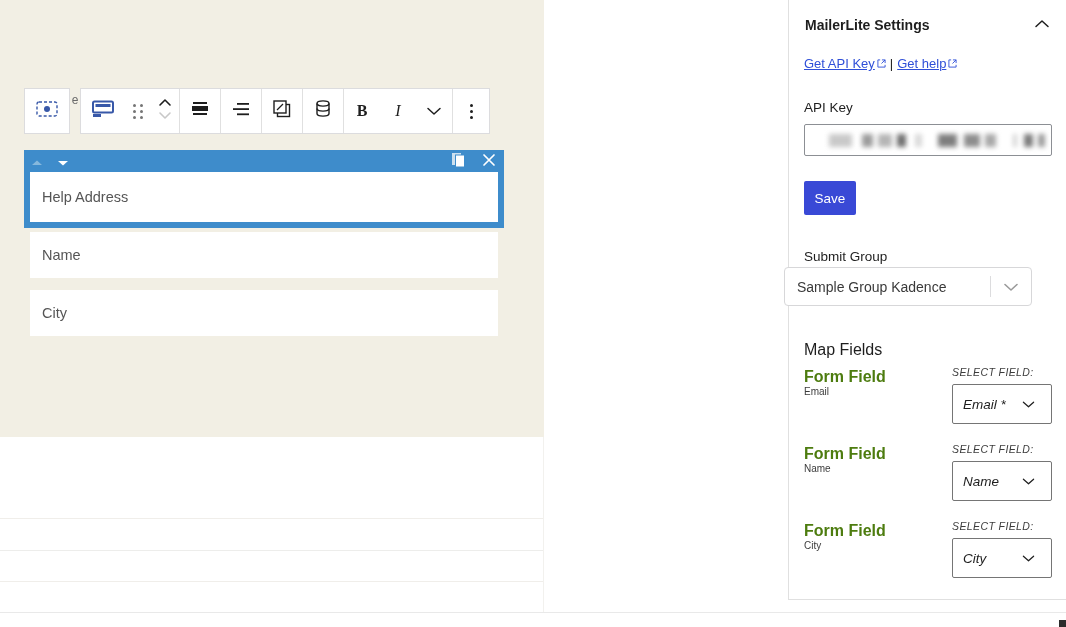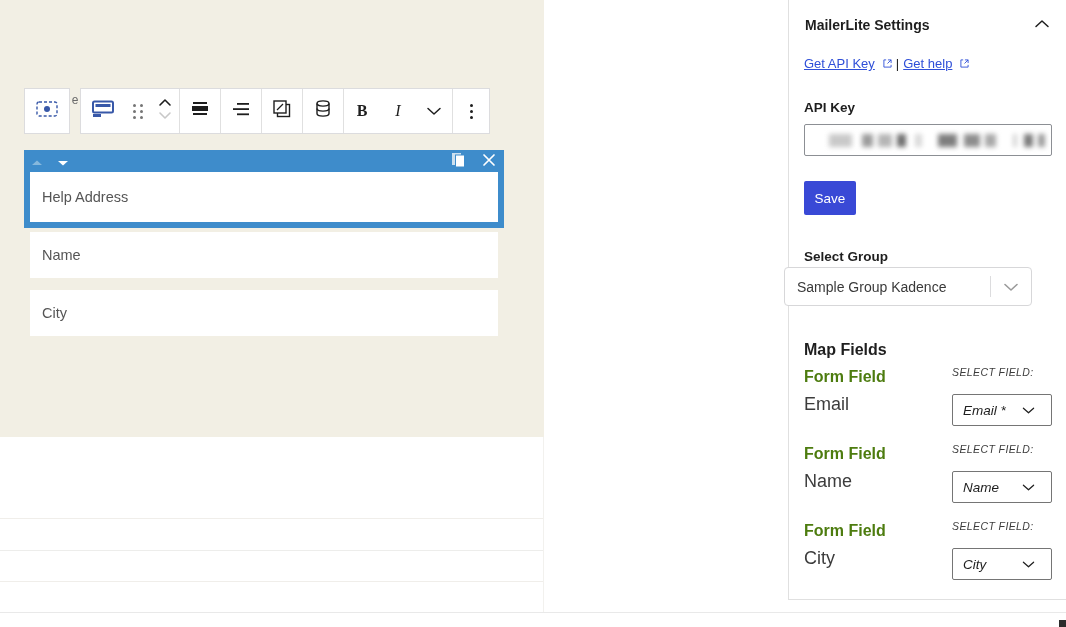--- a/index.html
+++ b/index.html
@@ -125,26 +125,26 @@
   }
   #panel-title{ font-size:14px; font-weight:700; color:#1e1e1e; flex:1; }
 
   .links-row{
     position:absolute; left:804px; top:56px;
     font-size:13px; color:#1e1e1e;
     display:flex; align-items:center; gap:0;
   }
   .ext-link{
     color:#2f4fd8; text-decoration:underline; cursor:pointer;
-    display:inline-flex; align-items:center; gap:8px;
+    display:inline-flex; align-items:center; gap:2px;
   }
   .sep{ color:#1e1e1e; margin:0 4px; }
 
   .field-label{
-    position:absolute; font-size:13.5px; font-weight:700; color:#1e1e1e;
+    position:absolute; font-size:13.5px; font-weight:400; color:#1e1e1e;
   }
   #api-key-label{ left:804px; top:100px; }
   #select-group-label{ left:804px; top:249px; }
   #map-fields-label{ left:804px; top:341px; font-size:16px;}
 
   #api-key-input{
     position:absolute; left:804px; top:124px; width:248px; height:32px;
     border:1px solid #8c8f94; border-radius:2px; background:#fff;
     overflow:hidden;
   }
@@ -185,25 +185,25 @@
   .rs-divider{ width:1px; height:21px; background:#dcdcde; }
   .rs-arrow{ width:40px; display:flex; align-items:center; justify-content:center; cursor:pointer;}
 
   
   .map-row{ position:absolute; left:804px; width:248px; }
   #map-row-0{ top:368px; }
   #map-row-1{ top:445px; }
   #map-row-2{ top:522px; }
   .map-left{ position:absolute; left:0; top:0; width:140px; }
   .map-hdr{ font-size:16px; font-weight:700; color:#4d7c0f; }
-  .map-val{ font-size:18px; color:#3c3c3c; margin-top:8px; }
+  .map-val{ font-size:10px; color:#3c3c3c; }
   .map-right{ position:absolute; left:148px; top:-2px; width:100px;font-style:italic; }
   .map-sel-label{ font-size:10.5px; font-weight:400; color:#3c3c3c; letter-spacing:0.4px; }
   .map-select{
-    margin-top:16px; width:100px; height:32px; background:#fff;
+    margin-top:6px; width:100px; height:40px; background:#fff;
     border:1px solid #757575; border-radius:2px;
     display:flex; align-items:center; padding:0 16px 0 10px;
     cursor:pointer;
   }
   .map-select span.v{ flex:1; font-size:13.5px; color:#1e1e1e; }
 
   .corner-mark{
     position:absolute; right:0; bottom:0; width:7px; height:7px;
     background:#2b2b2b;
   }
@@ -419,21 +419,21 @@
   </a>
 </div>
 
 <div class="field-label" id="api-key-label">API Key</div>
 <div id="api-key-input">
   <div id="api-key-mask"></div>
 </div>
 
 <button id="save-button">Save</button>
 
-<div class="field-label" id="select-group-label">Select Group</div>
+<div class="field-label" id="select-group-label">Submit Group</div>
 <div id="select-group">
   <span id="select-group-value">Sample Group Kadence</span>
   <span class="rs-divider"></span>
   <span class="rs-arrow">
     <svg width="16" height="10" viewBox="0 0 16 10">
       <path d="M2 2.5 L8 8 L14 2.5" fill="none" stroke="#9a9a9a" stroke-width="1.6" stroke-linecap="round" stroke-linejoin="round"></path>
     </svg>
   </span>
 </div>
 

